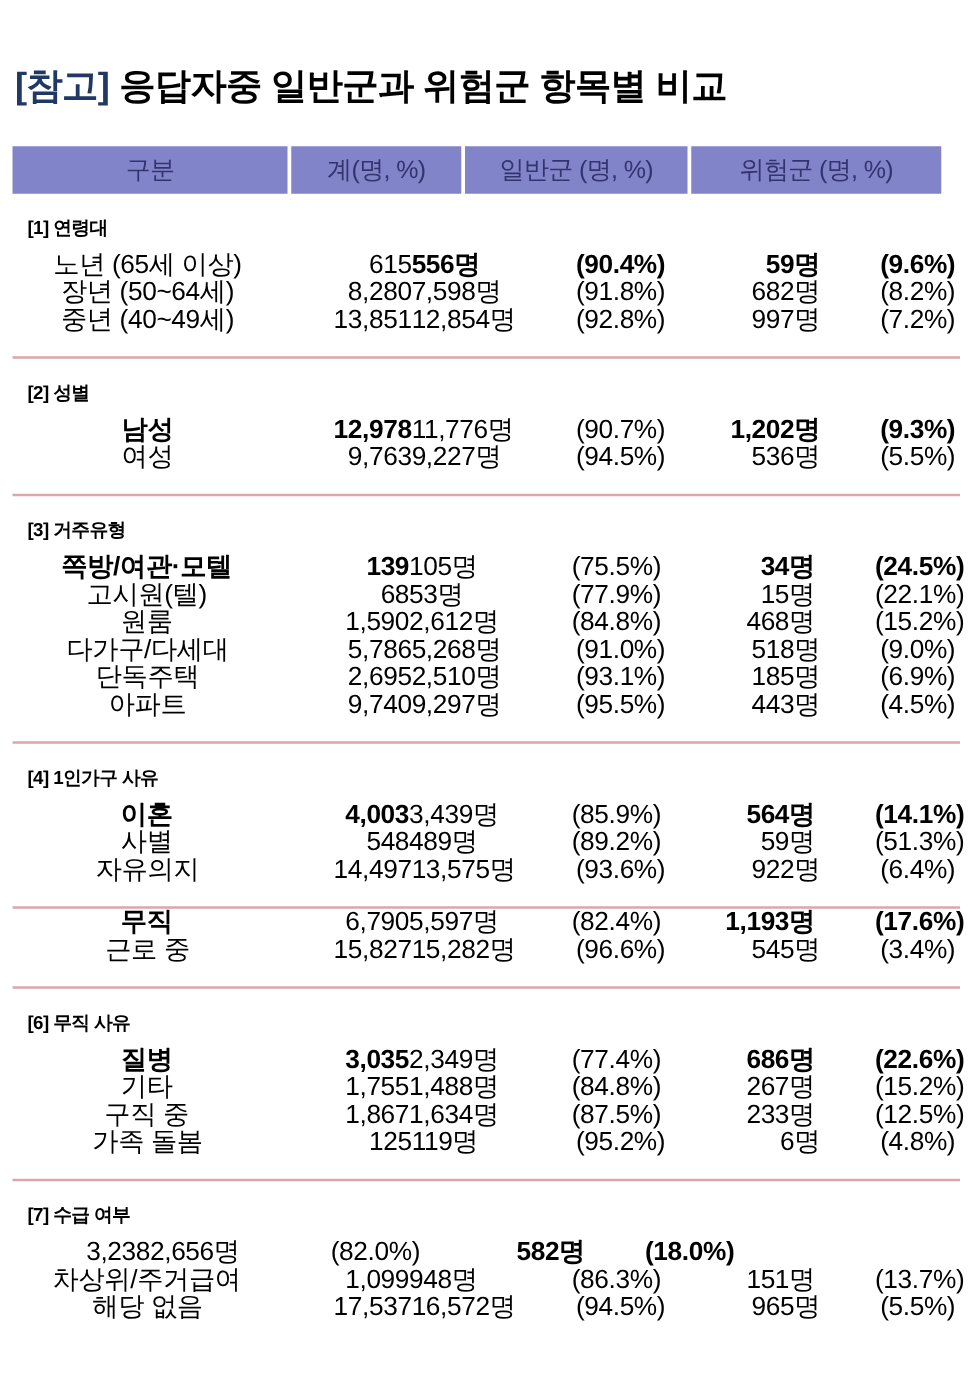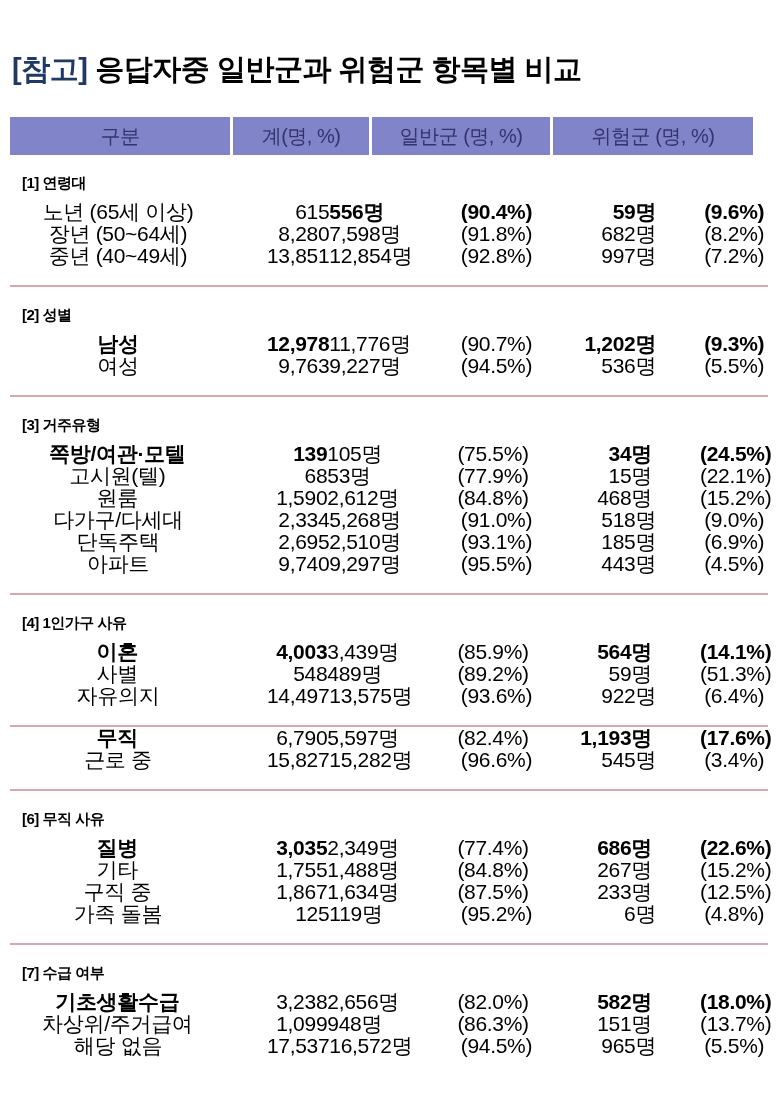--- a/index.html
+++ b/index.html
@@ -137,21 +137,21 @@
         <div class="srow">
           <div class="cell c-label">원룸</div>
           <div class="cell c-total">1,590</div>
           <div class="cell c-gcount">2,612명</div>
           <div class="cell c-gpct">(84.8%)</div>
           <div class="cell c-rcount">468명</div>
           <div class="cell c-rpct">(15.2%)</div>
         </div>
         <div class="srow">
           <div class="cell c-label">다가구/다세대</div>
-          <div class="cell c-total">2,334</div>
+          <div class="cell c-total">5,786</div>
           <div class="cell c-gcount">5,268명</div>
           <div class="cell c-gpct">(91.0%)</div>
           <div class="cell c-rcount">518명</div>
           <div class="cell c-rpct">(9.0%)</div>
         </div>
         <div class="srow">
           <div class="cell c-label">단독주택</div>
           <div class="cell c-total">2,695</div>
           <div class="cell c-gcount">2,510명</div>
           <div class="cell c-gpct">(93.1%)</div>
@@ -247,21 +247,20 @@
           <div class="cell c-gcount">119명</div>
           <div class="cell c-gpct">(95.2%)</div>
           <div class="cell c-rcount">6명</div>
           <div class="cell c-rpct">(4.8%)</div>
         </div>
       </div>
       <div class="divider"></div>
       <div class="section">
         <div class="section-title">[7] 수급 여부</div>
         <div class="srow">
-          <div class="cell c-label b">기초생활수급</div>
           <div class="cell c-total">3,238</div>
           <div class="cell c-gcount">2,656명</div>
           <div class="cell c-gpct">(82.0%)</div>
           <div class="cell c-rcount b">582명</div>
           <div class="cell c-rpct b">(18.0%)</div>
         </div>
         <div class="srow">
           <div class="cell c-label">차상위/주거급여</div>
           <div class="cell c-total">1,099</div>
           <div class="cell c-gcount">948명</div>

